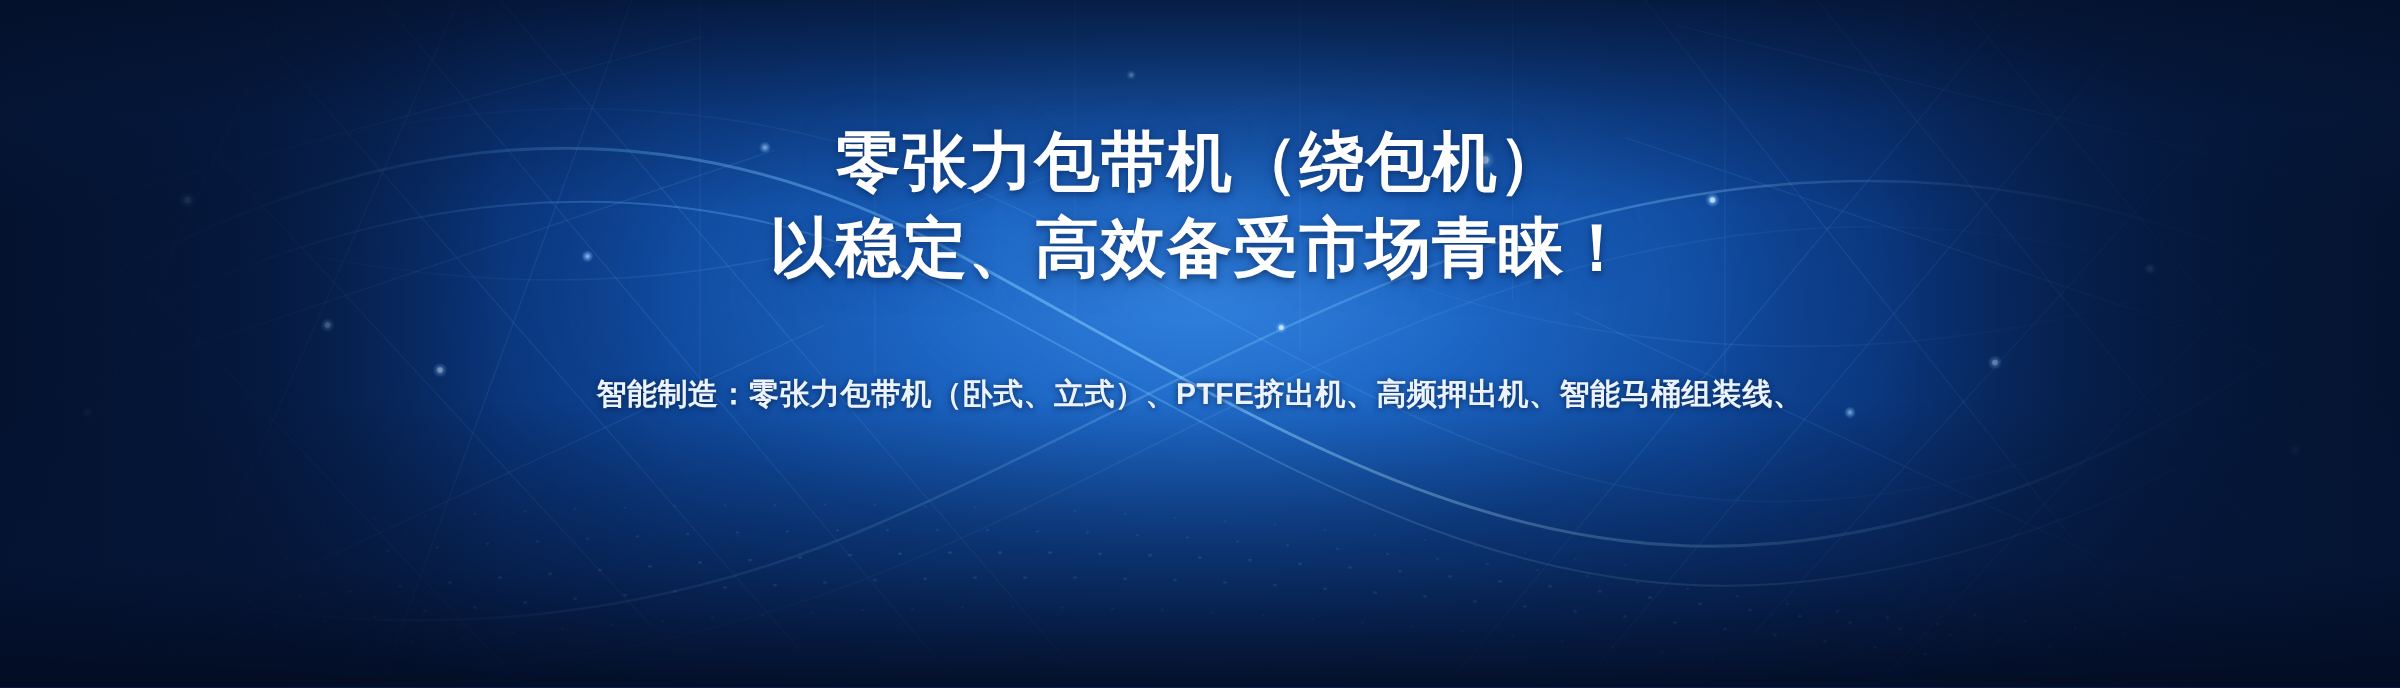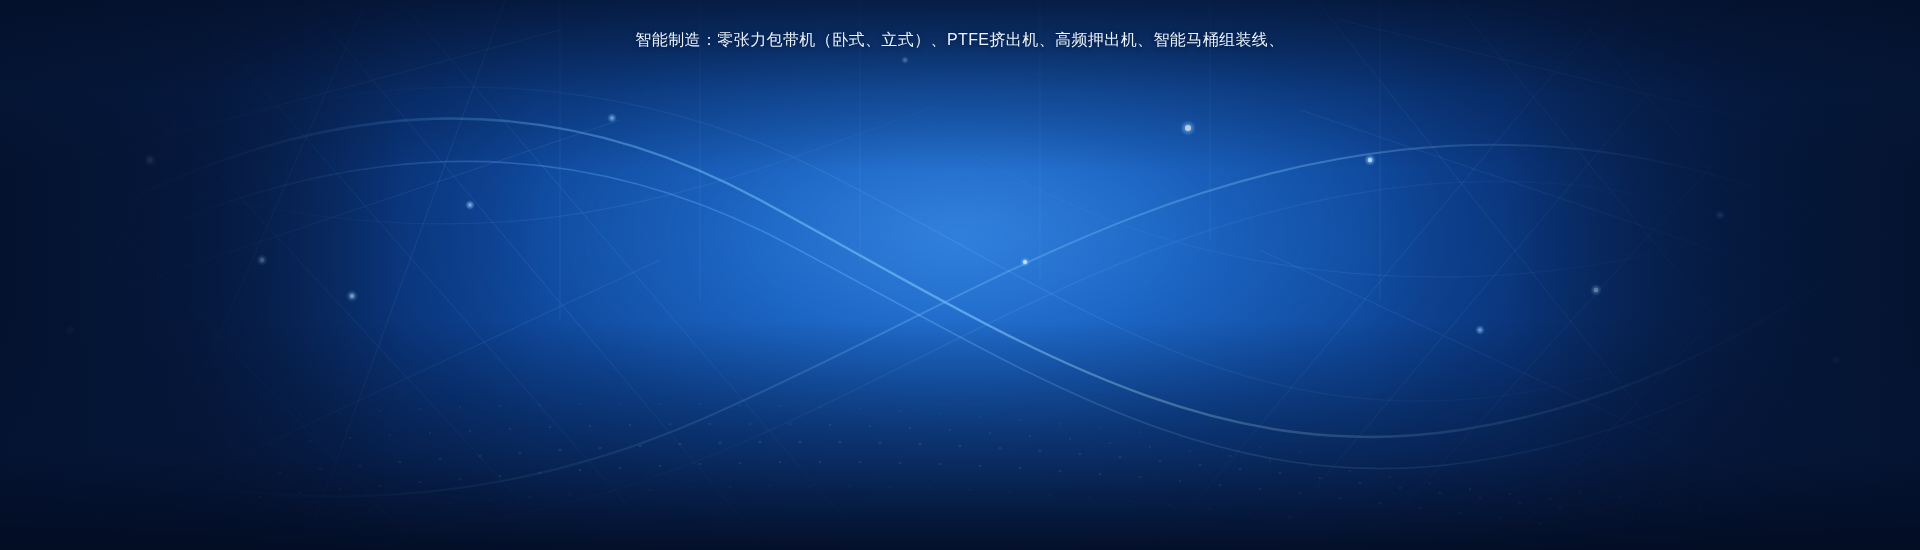--- a/index.html
+++ b/index.html
@@ -52,22 +52,22 @@
     letter-spacing:1px;
     line-height:1.32;
     text-shadow:0 0 26px rgba(20,70,150,0.75), 0 2px 6px rgba(3,16,44,0.55);
     white-space:nowrap;
   }
   .headline-line{display:block;}
   .subhead{
     margin-top:24px;
     text-align:center;
     color:#eaf3ff;
-    font-size:16px;
-    font-weight:normal;
+    font-size:24px;
+    font-weight:bold;
     line-height:2.0;
     letter-spacing:0.4px;
     text-shadow:0 1px 5px rgba(4,20,54,0.75);
     white-space:nowrap;
   }
   .subhead-line{display:block;}
 </style>
 </head>
 <body>
 
@@ -390,18 +390,22 @@
         <circle cx="1550" cy="499" r="1.3"></circle>
     </g>
   </svg>
 
   <div class="bg-edge-left"></div>
   <div class="bg-edge-right"></div>
   <div class="bg-top-shade"></div>
   <div class="bg-bottom-shade"></div>
 
   <div class="content">
+    <h1 class="headline">
+      <span class="headline-line">零张力包带机（绕包机）</span>
+      <span class="headline-line">以稳定、高效备受市场青睐！</span>
+    </h1>
     <p class="subhead">
       <span class="subhead-line">智能制造：零张力包带机（卧式、立式）、PTFE挤出机、高频押出机、智能马桶组装线、</span>
     </p>
   </div>
 
 </div>
 
 </body></html>

